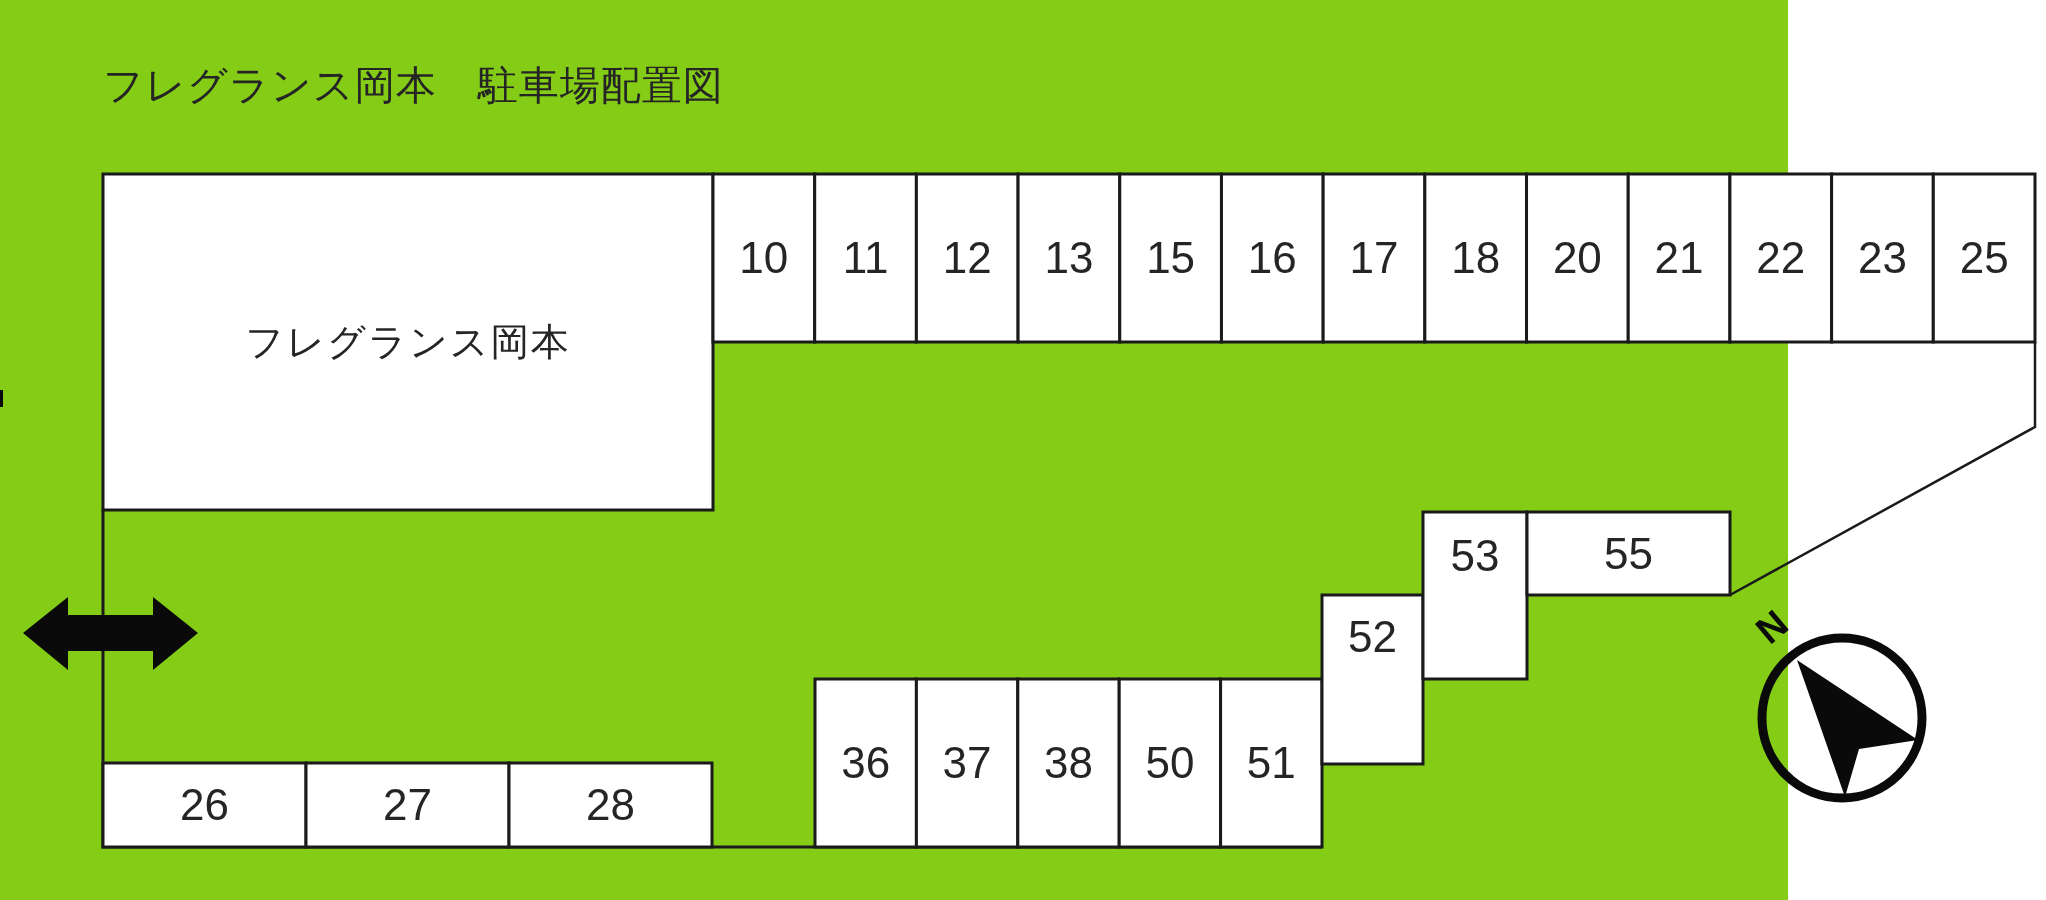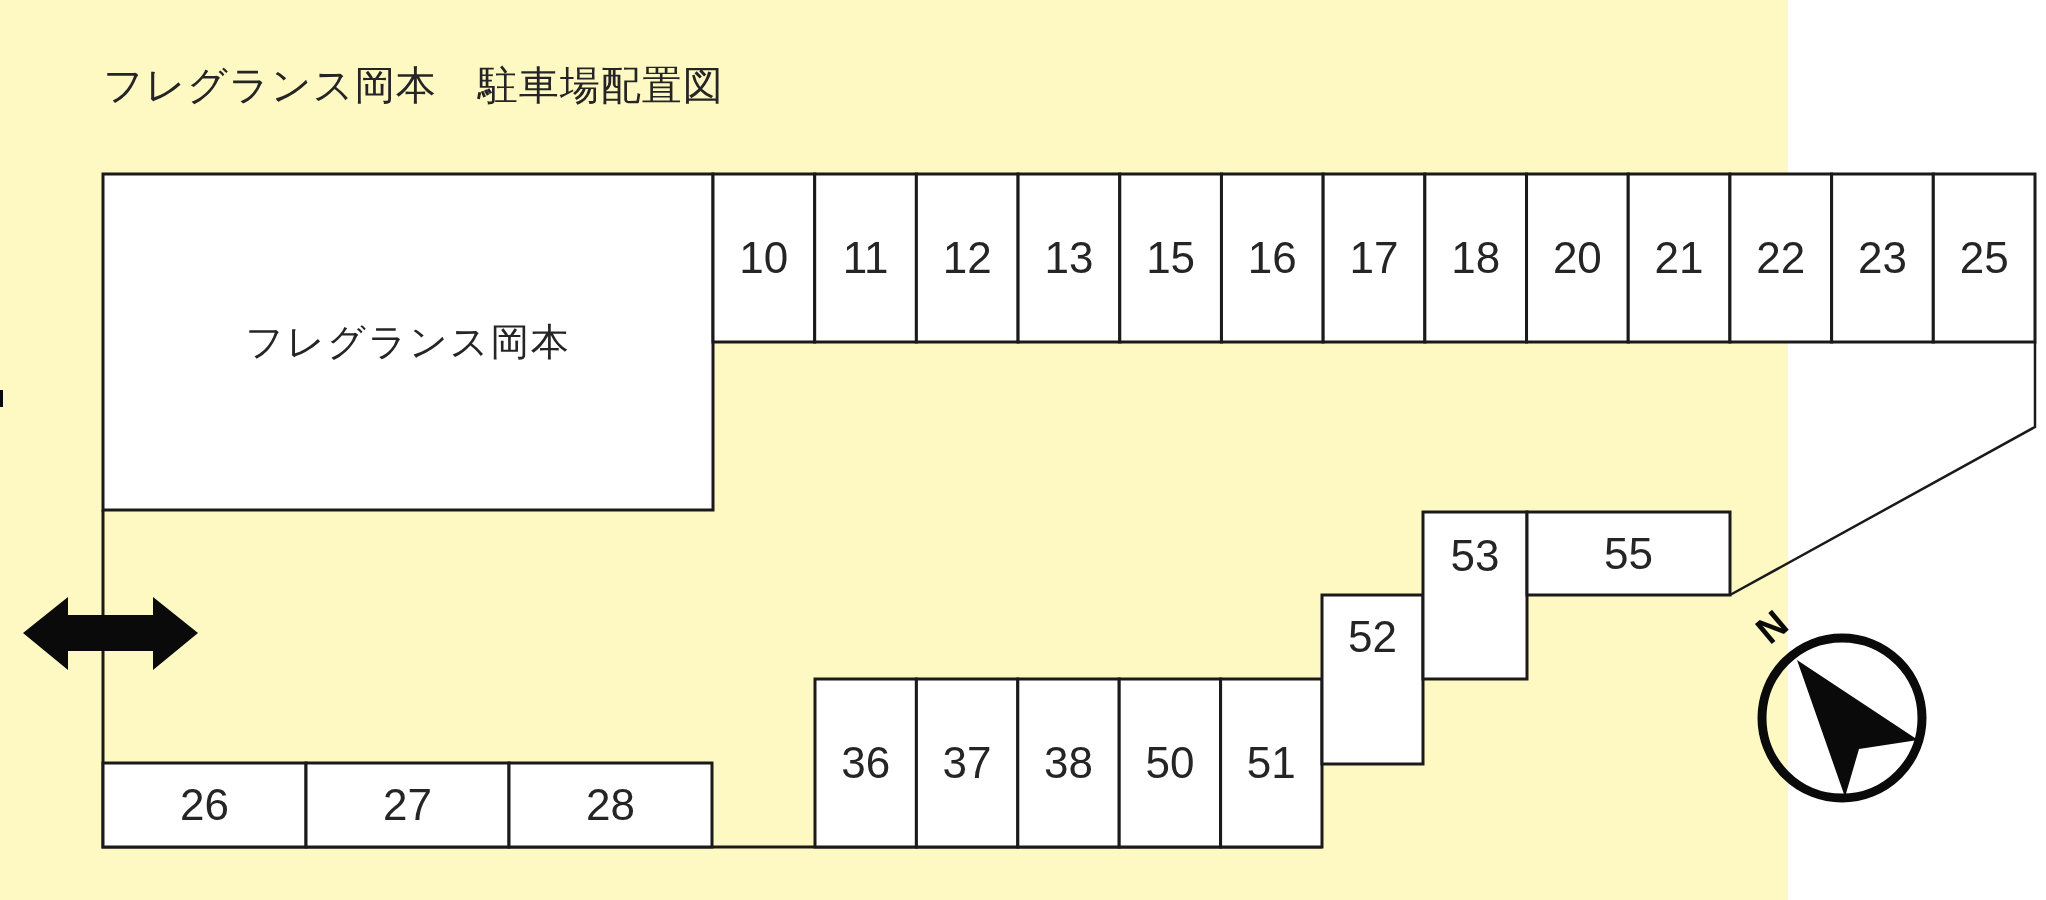--- a/index.html
+++ b/index.html
@@ -7,21 +7,21 @@
     padding: 0;
     background: #ffffff;
     width: 2046px;
     height: 900px;
     overflow: hidden;
   }
   .stage {
     position: relative;
     width: 1788px;
     height: 900px;
-    background: #fef9c3;
+    background: #84cc16;
   }
   svg {
     display: block;
   }
   svg text {
     font-family: "Liberation Sans", "DejaVu Sans", sans-serif;
     fill: #252525;
   }
   .page-title {
     font-size: 40px;

